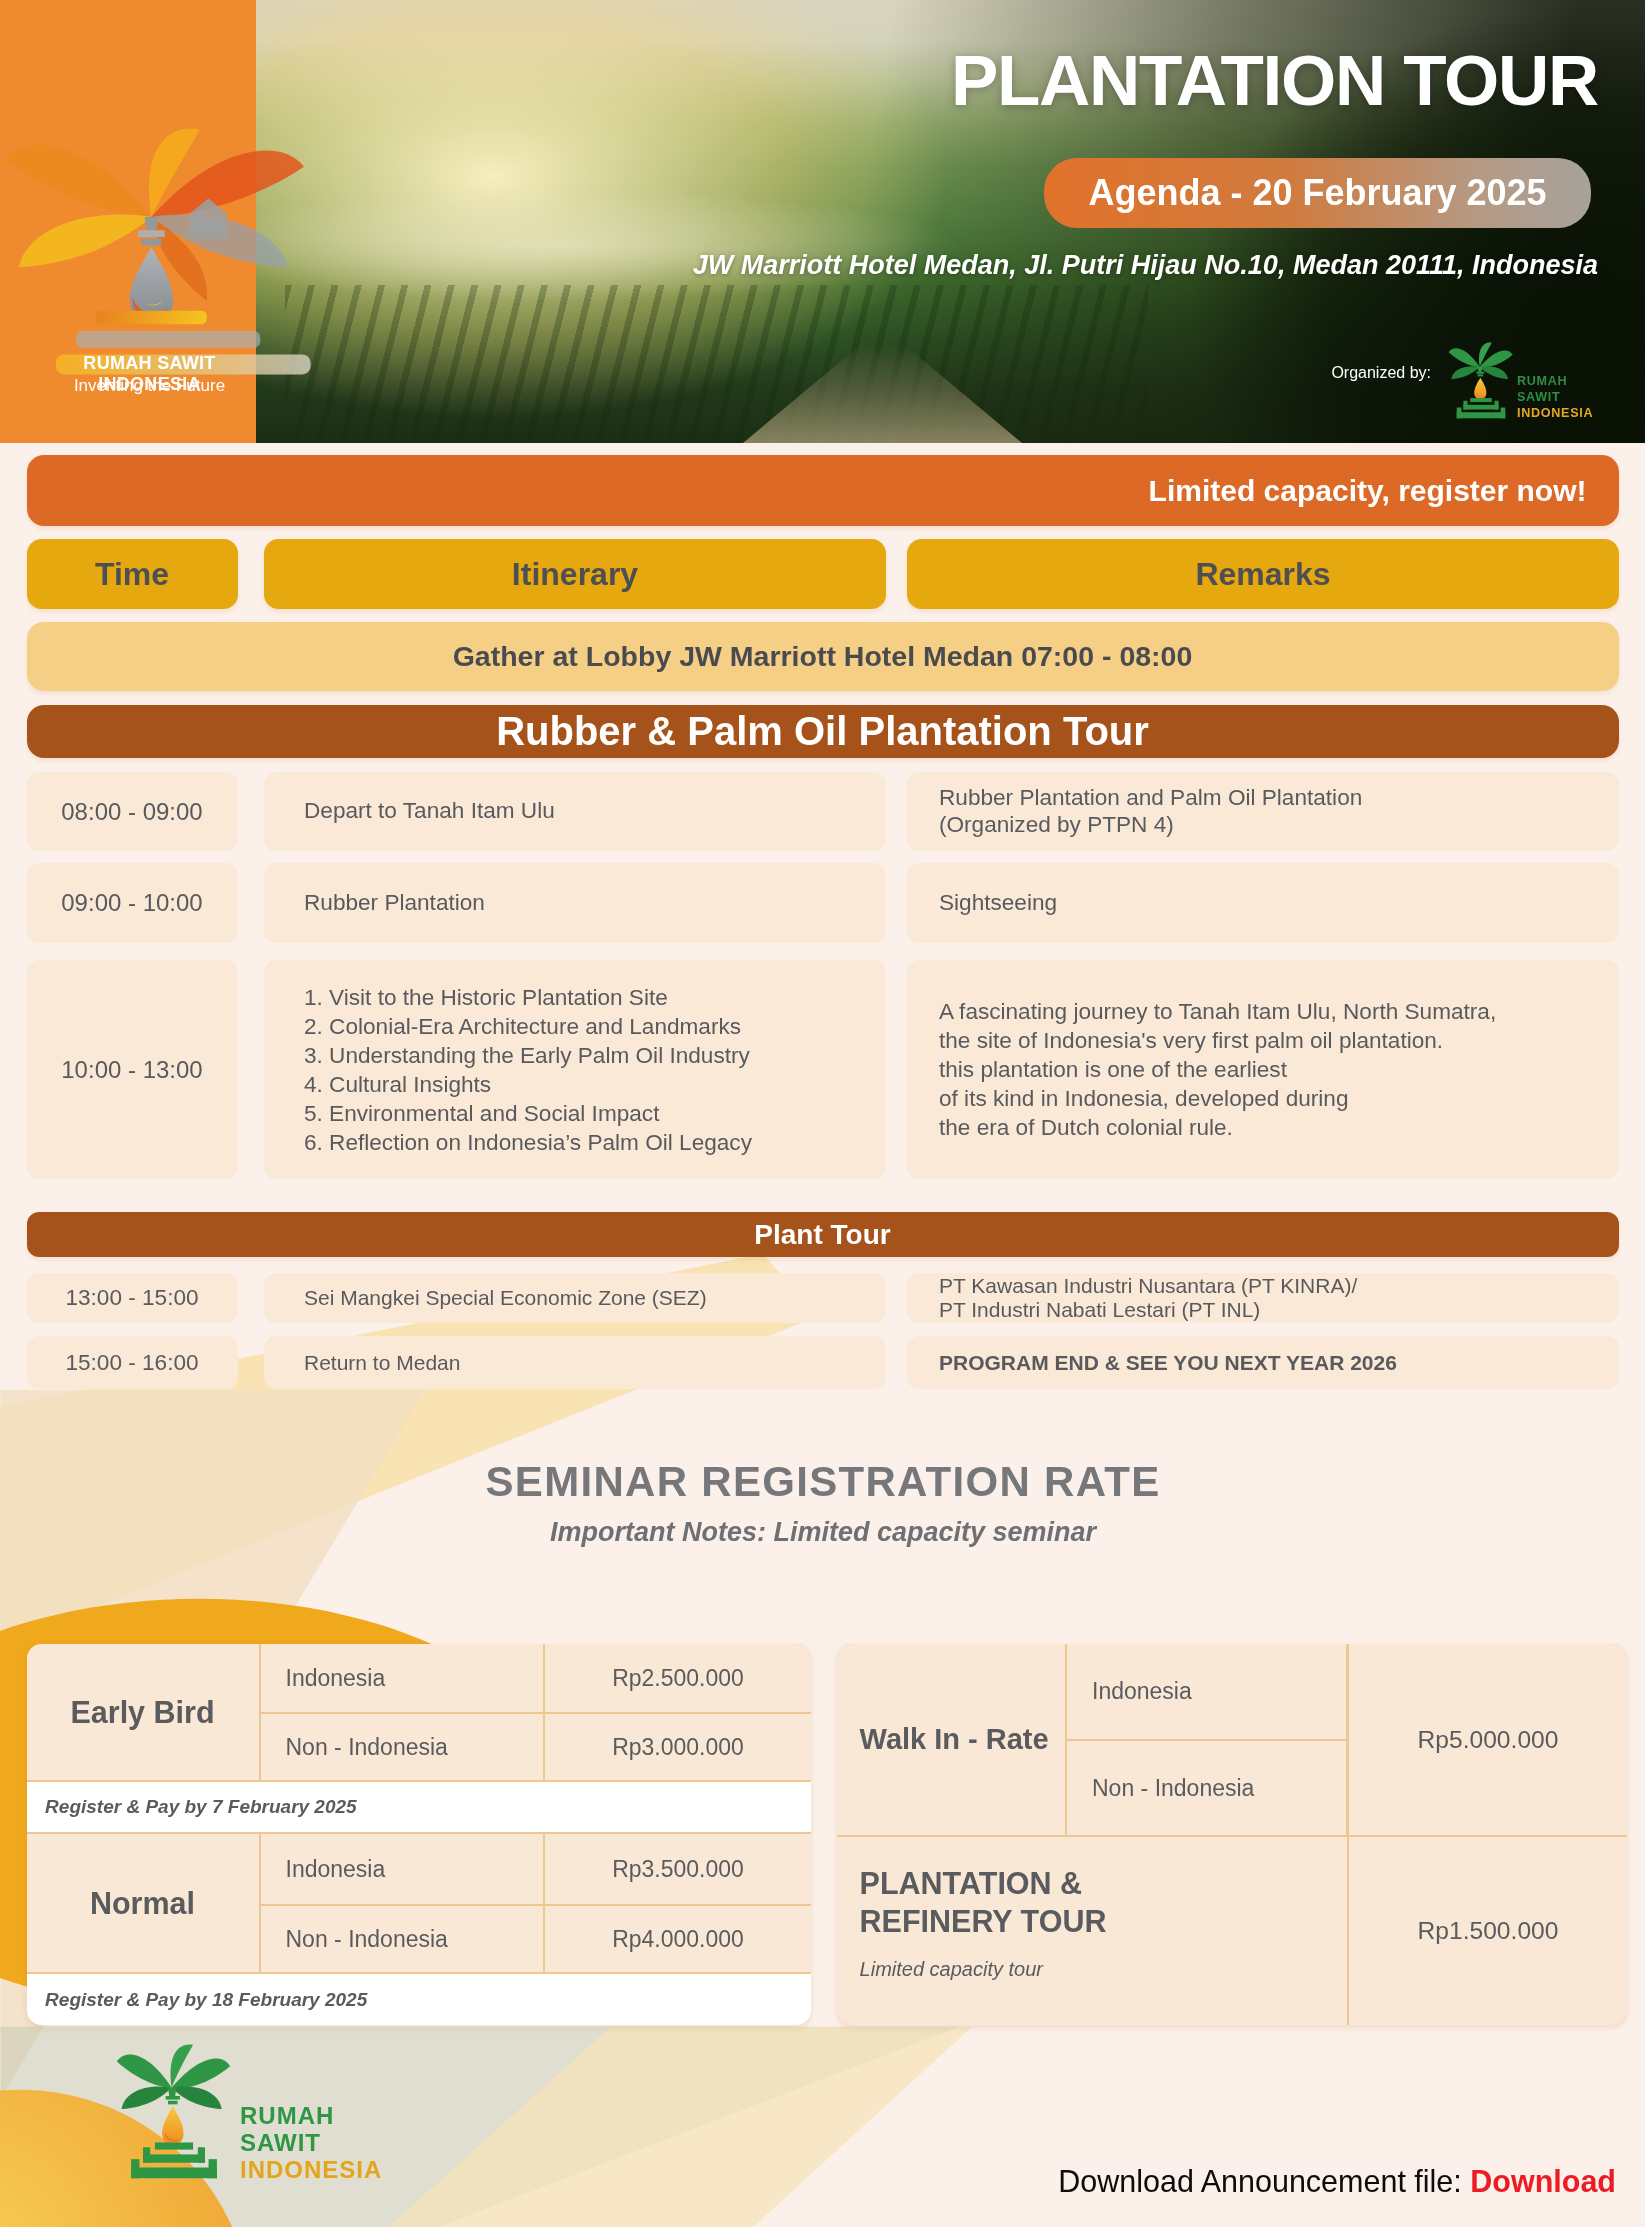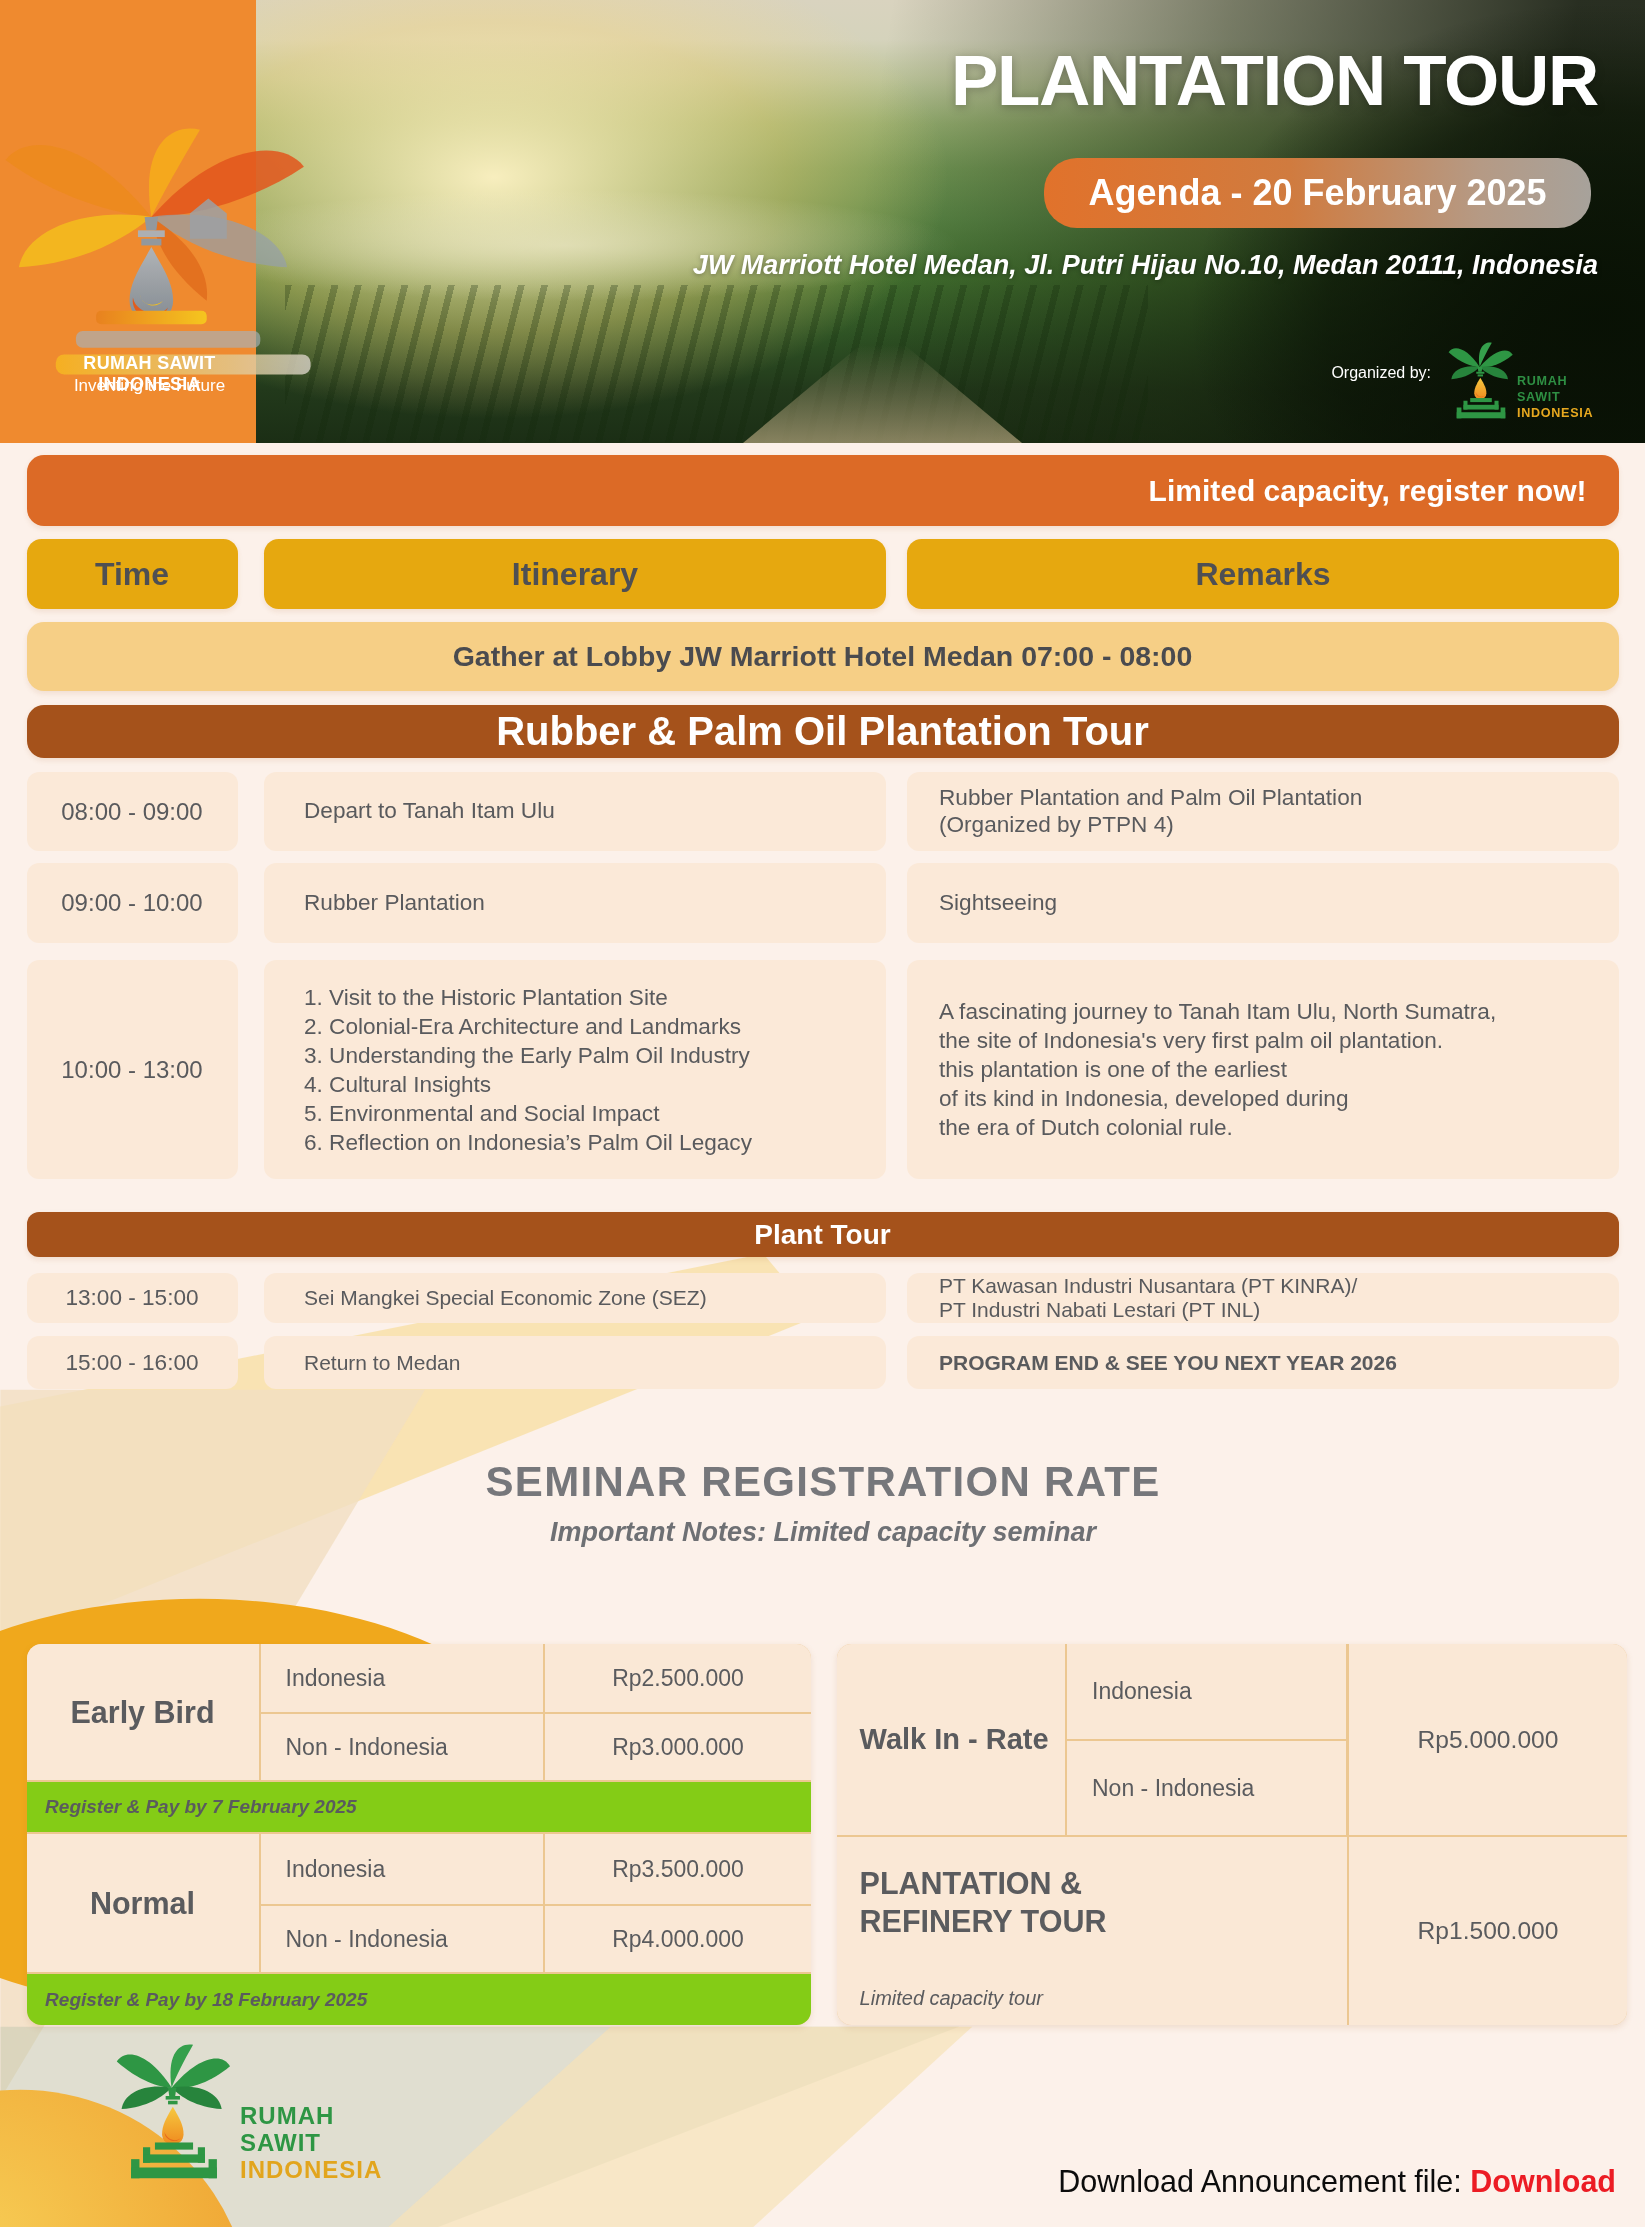--- a/index.html
+++ b/index.html
@@ -60,25 +60,25 @@
   .rem.boldtxt{font-weight:bold;}
   
   .sem-title{left:0;top:1458px;width:1646px;text-align:center;color:#76777B;font-weight:bold;font-size:42px;letter-spacing:1.3px;}
   .sem-note{left:0;top:1517px;width:1646px;text-align:center;color:#6E7074;font-weight:bold;font-style:italic;font-size:27px;}
   
   .rtable{position:absolute;background:#ECC791;border-radius:14.6px;overflow:hidden;box-shadow:0 2.7px 6.6px rgba(170,110,50,.15);}
   .rcell{position:absolute;background:#FAE8D6;box-sizing:border-box;display:flex;flex-direction:column;justify-content:center;color:#5A5B5E;}
   .rcell.cat{align-items:center;font-weight:bold;font-size:30.5px;}
   .rcell.grp{padding-left:25px;font-size:23px;}
   .rcell.prc{align-items:center;font-size:23px;}
-  .rcell.reg{background:#84cc16;padding-left:18.6px;font-style:italic;font-weight:bold;font-size:19px;justify-content:center;}
+  .rcell.reg{background:#ffffff;padding-left:18.6px;font-style:italic;font-weight:bold;font-size:19px;justify-content:center;}
   .rcell.walk{padding-left:22.6px;font-weight:bold;font-size:29px;}
   .rcell.plant{padding-left:22.6px;justify-content:flex-start;padding-top:26.5px;}
   .plant .big{font-weight:bold;font-size:30.5px;line-height:38px;color:#5A5B5E;}
-  .plant .note{margin-top:47px;font-style:italic;font-size:20px;}
+  .plant .note{margin-top:18px;font-style:italic;font-size:20px;}
   
   .brand-big{left:240px;top:2102px;font-weight:bold;font-size:24px;line-height:27px;letter-spacing:1px;}
   .brand-big .g{color:#2E9644;} .brand-big .y{color:#E2A51D;}
   .download{right:30px;top:2164px;font-size:30.5px;color:#0C0C0C;}
   .download .dl{color:#EC1C24;font-weight:bold;}
 </style>
 </head>
 <body>
 
 <div class="page">

